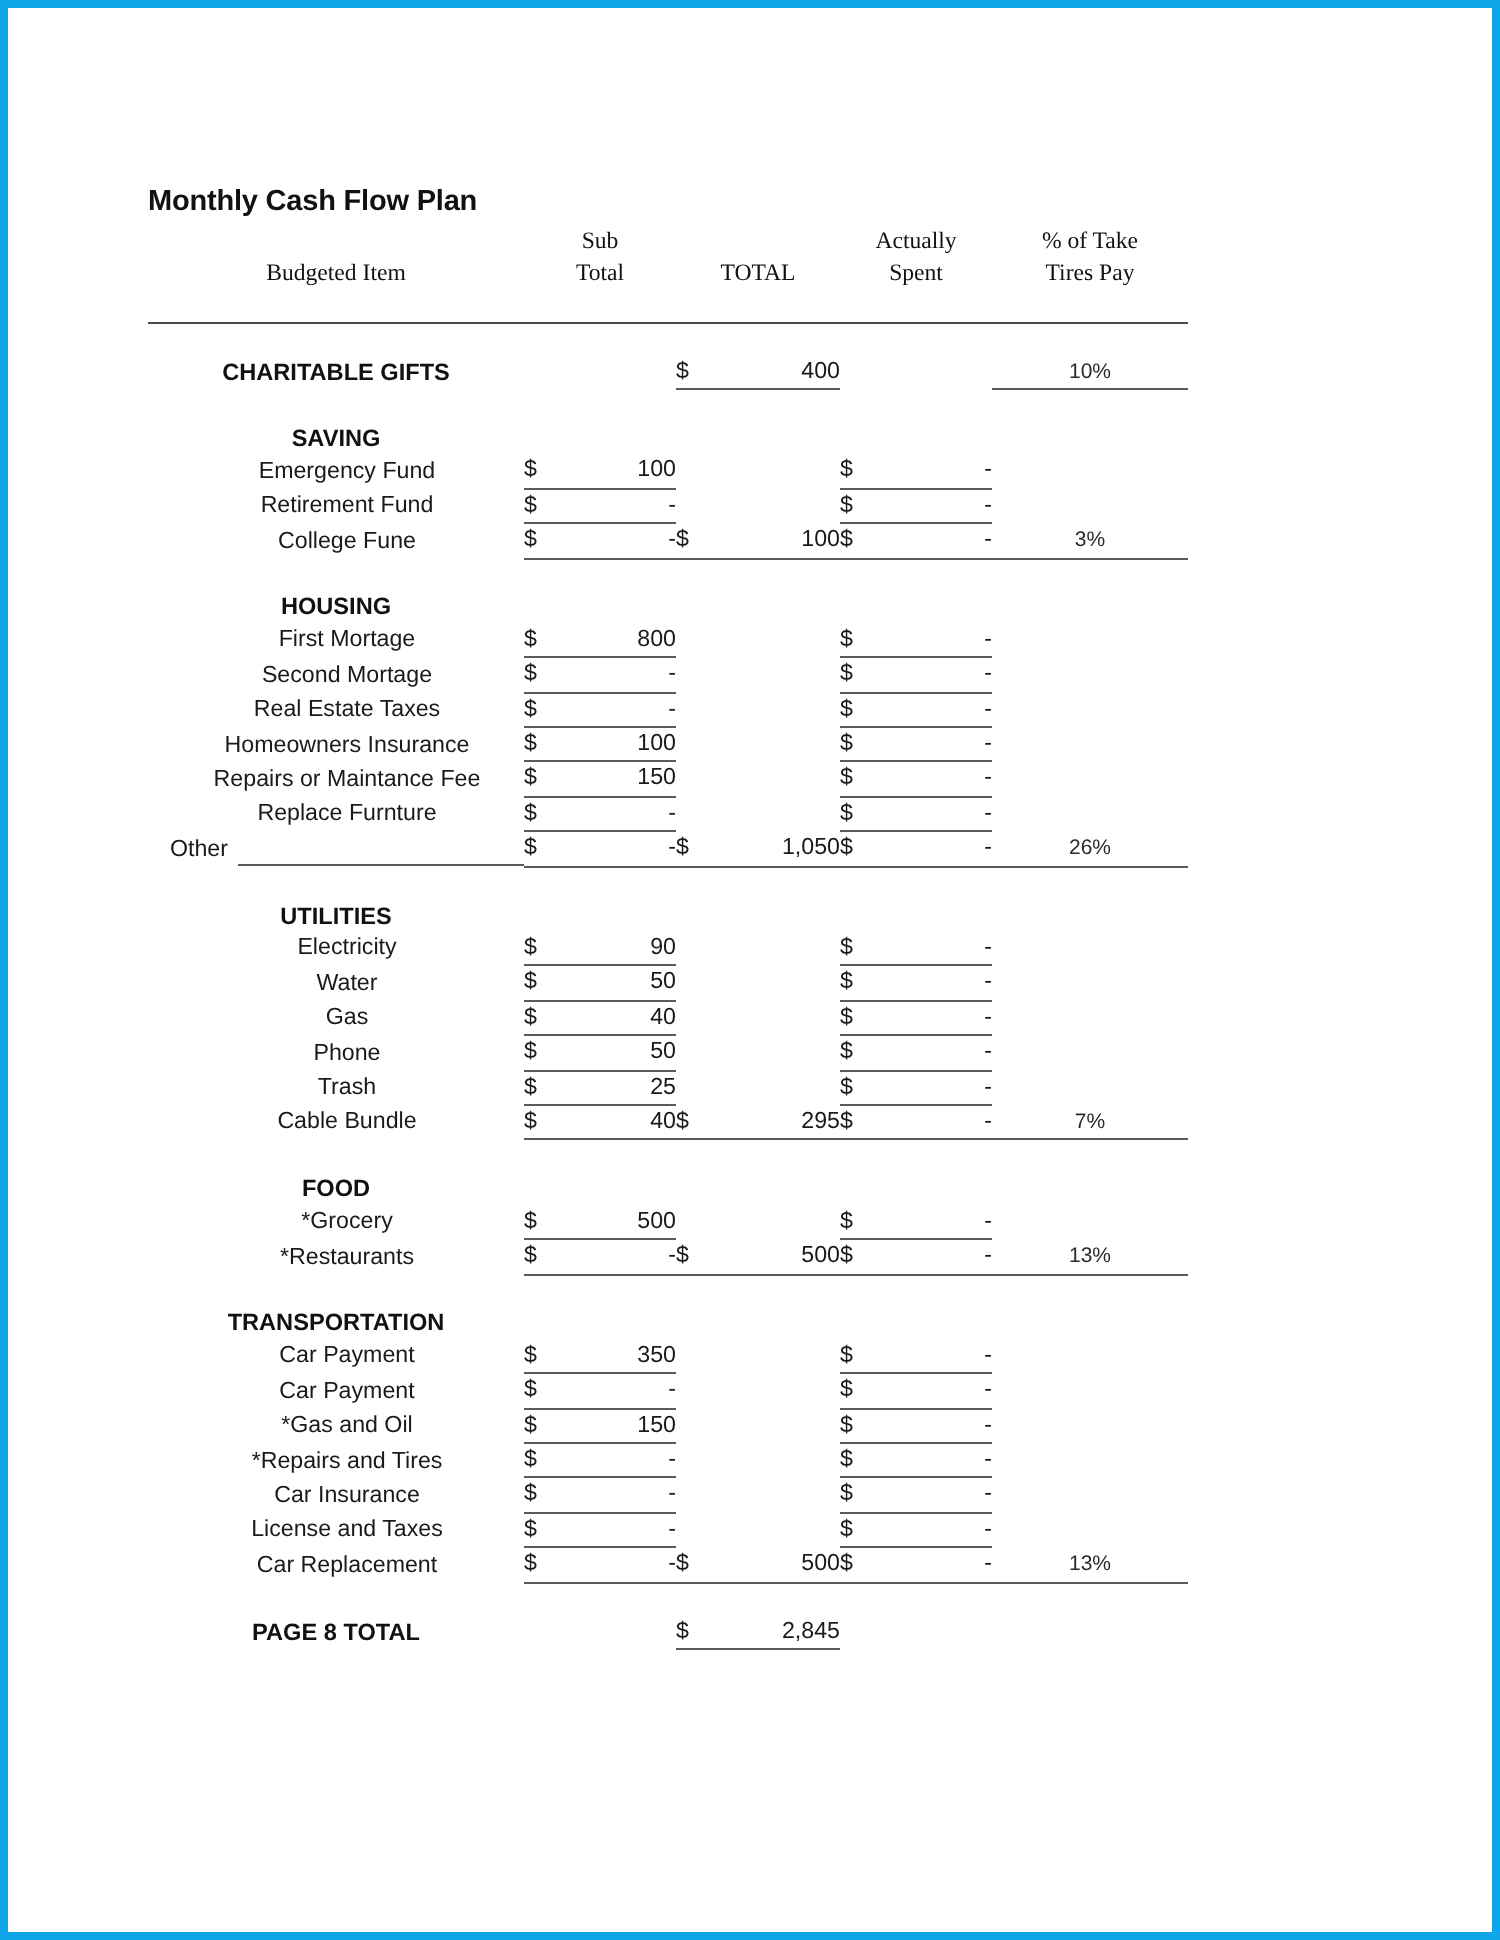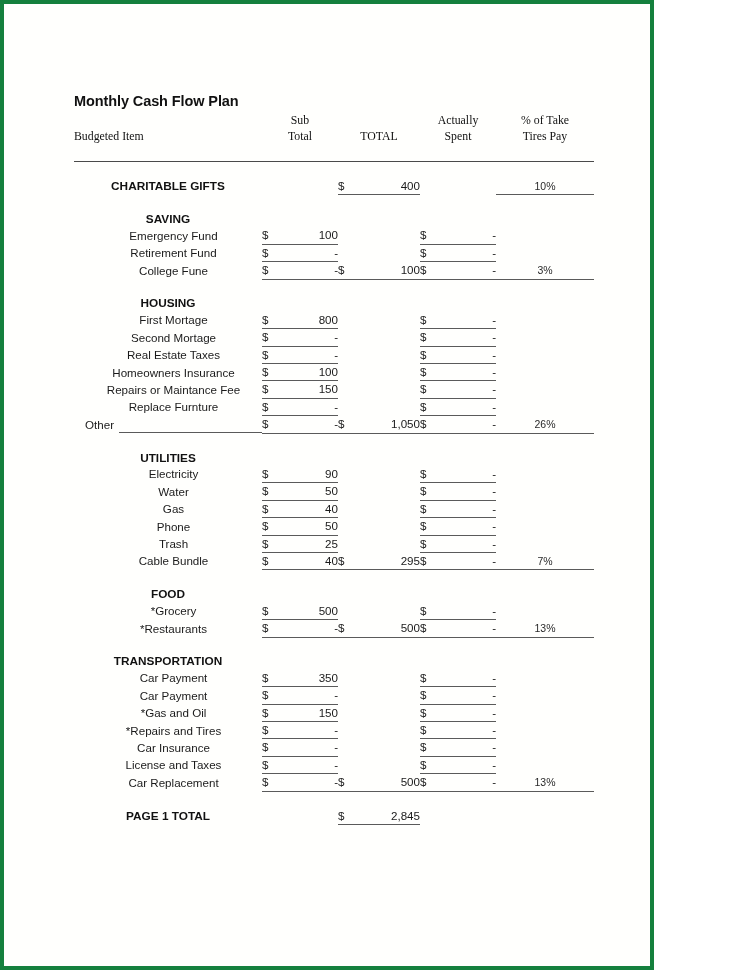--- a/index.html
+++ b/index.html
@@ -4,23 +4,23 @@
 <style>
   * { box-sizing: border-box; }
   html, body {
     margin: 0; padding: 0;
     width: 750px; height: 970px;
     background: #ffffff;
     font-family: "Liberation Sans", sans-serif;
   }
   #page {
     position: relative;
-    width: 654px; height: 970px;
+    width: 750px; height: 970px;
     background: #fffefc;
-    border: 4px solid #15803d;
+    border: 4px solid #0ea5e9;
     overflow: hidden;
   }
   #sheet {
     position: absolute;
     left: 0; top: 0; right: 0; bottom: 0;
     background: #fffffd;
     padding: 0;
   }
 
   
@@ -59,21 +59,21 @@
 
   
   .hdr th {
     font-weight: bold;
     font-size: 11.8px;
     text-align: center;
     color: #111;
     white-space: nowrap;
     font-family: Liberation Serif, serif;
   }
-  .hdr th.left { text-align: left; margin-left: 44px; }
+  .hdr th.left { text-align: center; margin-left: 44px; }
   .hdr-rule td { border-bottom: 1.6px solid #4a4a4a; height: 3px; line-height: 3px; }
 
   
   .sp td { height: 14px; line-height: 14px; font-size: 1px; }
 
   
   .sect td.item {
     font-weight: bold;
     font-size: 11.8px;
     color: #111;
@@ -591,21 +591,21 @@
             <td class="pct">13%</td>
           </tr>
           <tr class="sp">
             <td></td>
             <td></td>
             <td></td>
             <td></td>
             <td></td>
           </tr>
           <tr class="ptotal">
-            <td class="item">PAGE 1 TOTAL</td>
+            <td class="item">PAGE 8 TOTAL</td>
             <td class="blank"></td>
             <td class="money">
               <span class="cur">$</span>
               <span class="amt">2,845</span>
             </td>
             <td class="blank"></td>
             <td class="blank"></td>
           </tr>
         </tbody>
     </table>

